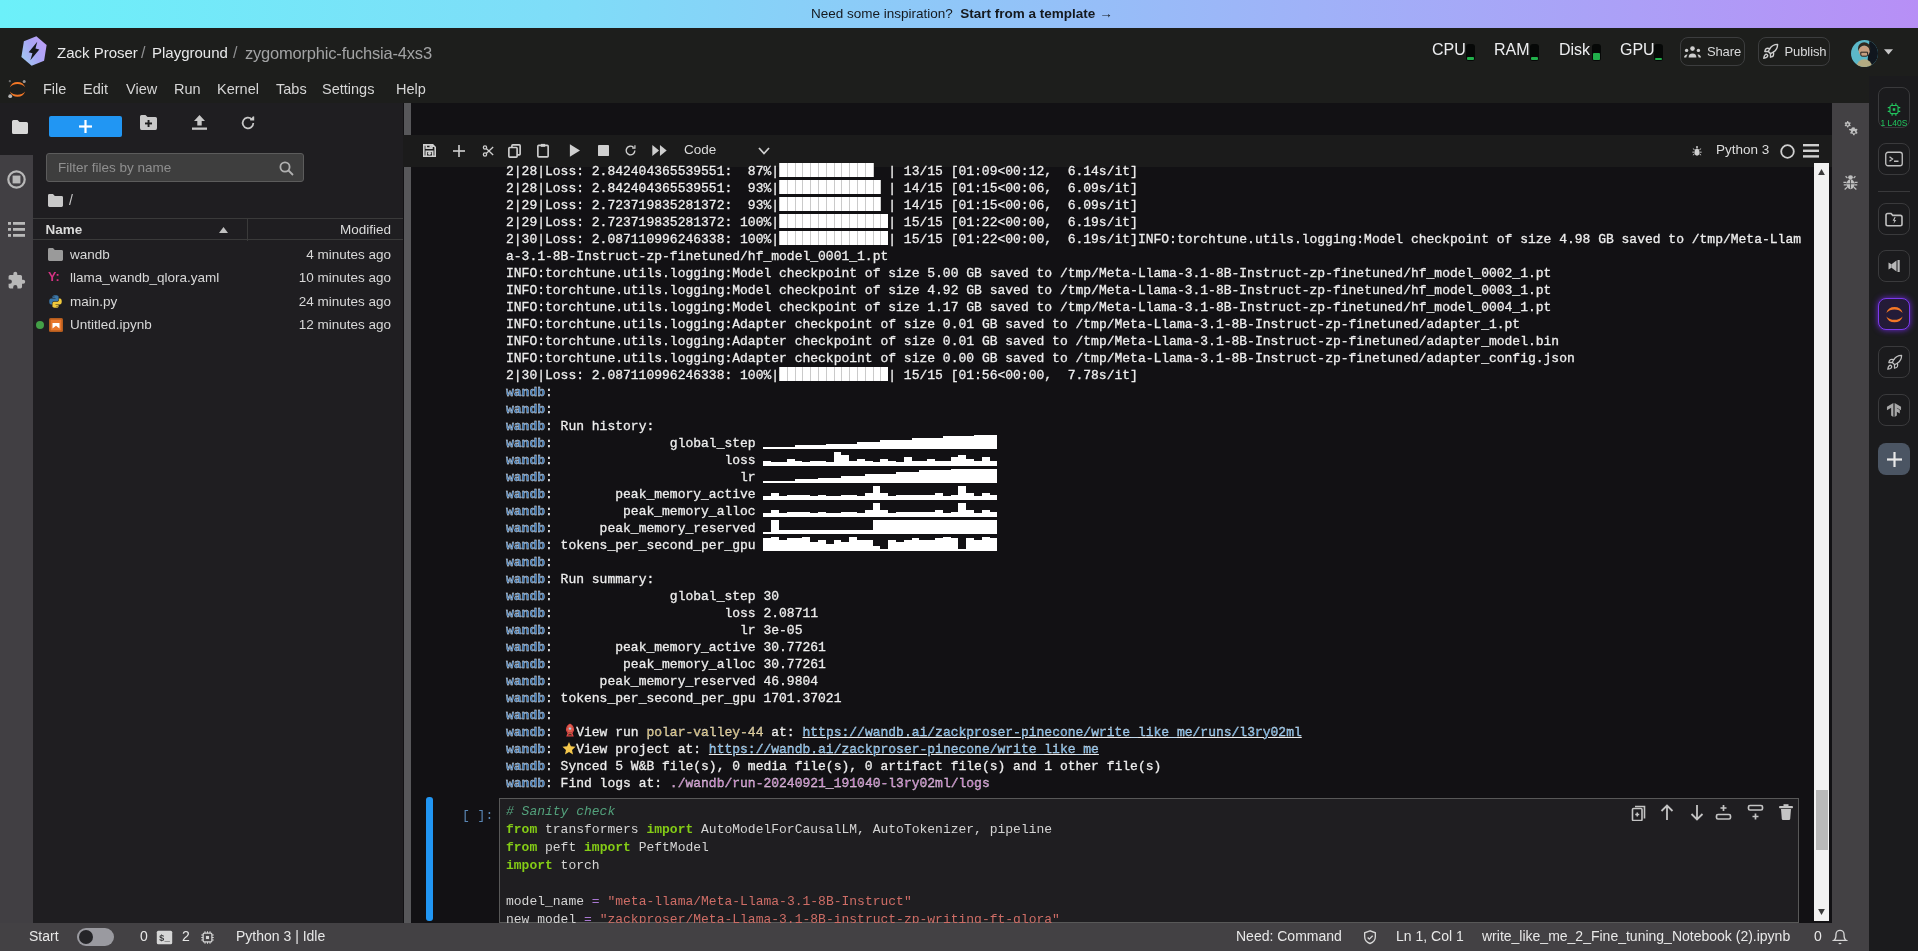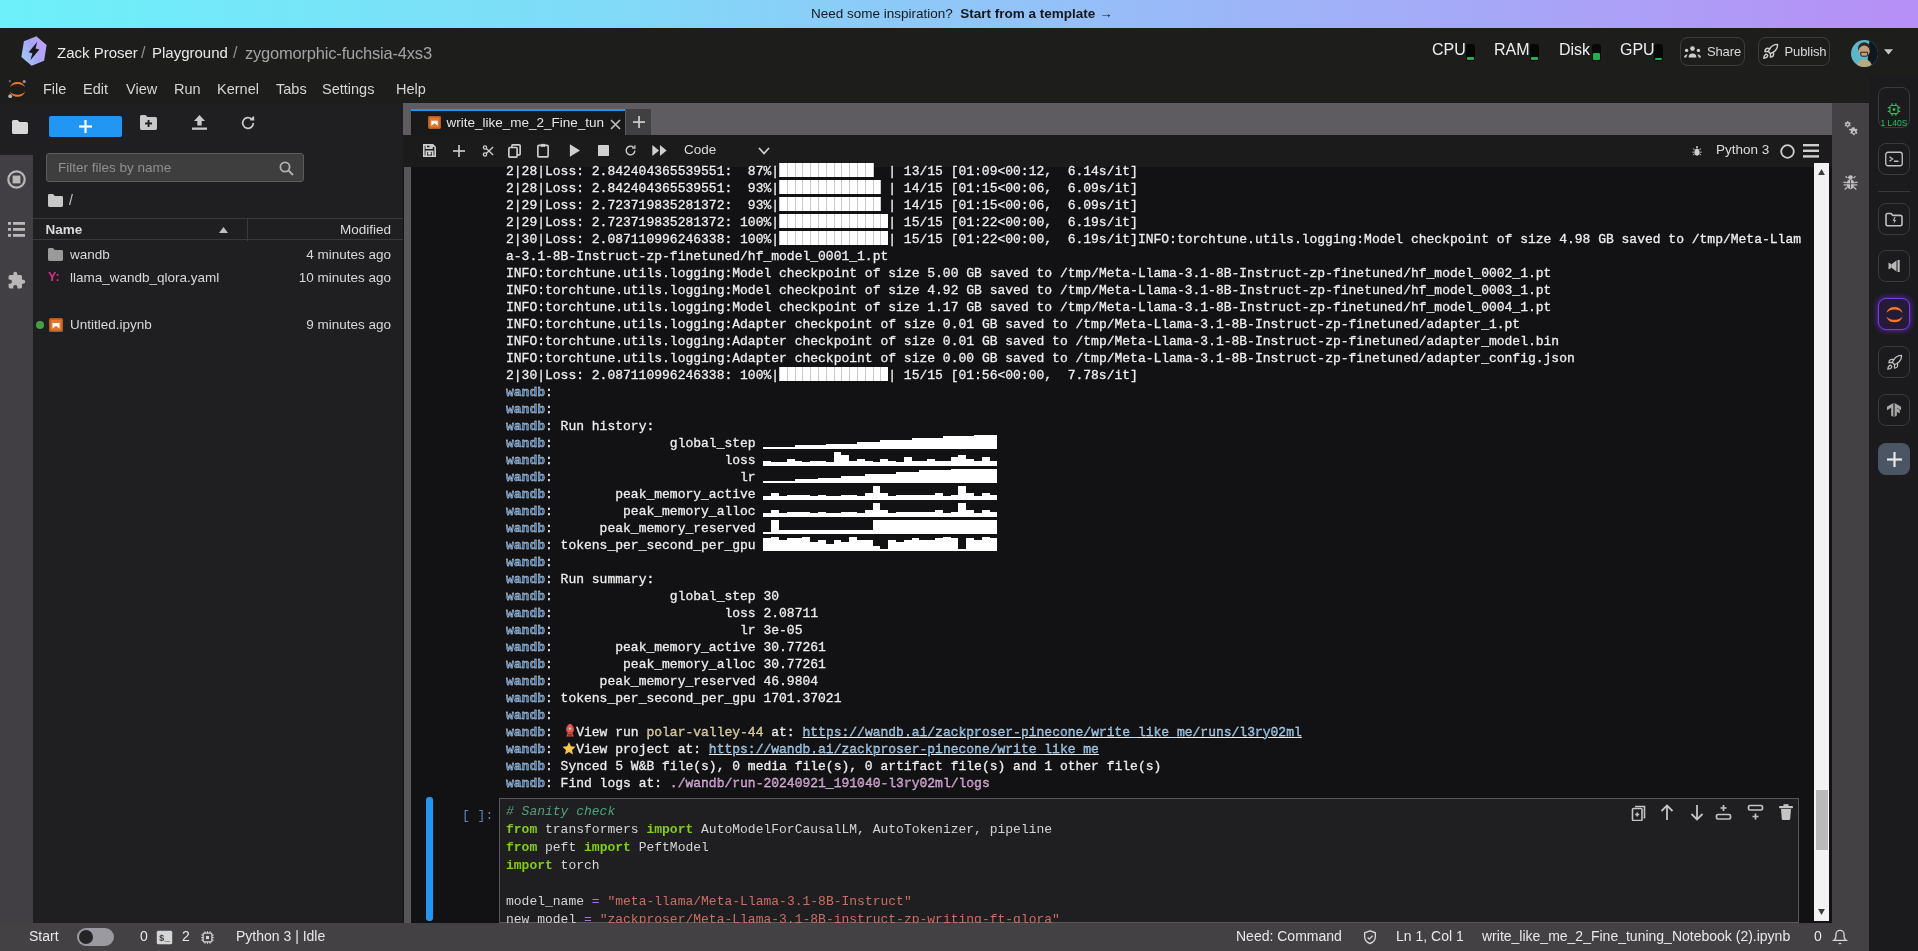--- a/index.html
+++ b/index.html
@@ -221,52 +221,41 @@
         <path d="M0 1.4 Q0 0 1.4 0 H5 L6.8 1.9 H13.6 Q15 1.9 15 3.3 V11.6 Q15 13 13.6 13 V13 H1.4 Q0 13 0 11.6 Z"></path>
       </svg>
       <span class="nm">wandb</span>
       <span class="tm">4 minutes ago</span>
     </div>
 <div class="frow" style="top:163.5px;">
       <span style="position:absolute;left:15px;top:3px;color:#d63384;font-weight:700;font-size:12.5px">Y:</span>
       <span class="nm">llama_wandb_qlora.yaml</span>
       <span class="tm">10 minutes ago</span>
     </div>
+<div class="frow" style="top:187px;">
+      <svg style="position:absolute;left:15px;top:4px" width="15" height="15" viewBox="0 0 24 24">
+        <path d="M11.9 2c-5 0-4.7 2.2-4.7 2.2v2.3h4.8v.7H5.3S2 6.8 2 11.9c0 5.1 2.9 4.9 2.9 4.9h1.7v-2.4s-.1-2.9 2.8-2.9h4.8s2.7 0 2.7-2.6V4.6S17.3 2 11.9 2zm-2.6 1.5a.86.86 0 1 1 0 1.7.86.86 0 0 1 0-1.7z" fill="#3b77a8"></path>
+        <path d="M12.1 22c5 0 4.7-2.2 4.7-2.2v-2.3H12v-.7h6.7s3.3.4 3.3-4.7c0-5.1-2.9-4.9-2.9-4.9h-1.7v2.4s.1 2.9-2.8 2.9H9.8s-2.7 0-2.7 2.6v4.3S6.7 22 12.1 22zm2.6-1.5a.86.86 0 1 1 0-1.7.86.86 0 0 1 0 1.7z" fill="#f0c93c"></path>
+      </svg>
+      <span class="nm">main.py</span>
+      <span class="tm">24 minutes ago</span>
+    </div>
 <div class="frow" style="top:210.5px;">
       <span style="position:absolute;left:3px;top:7px;width:8px;height:8px;border-radius:50%;background:#43a047"></span>
       <svg style="position:absolute;left:16px;top:4px" width="14" height="14" viewBox="0 0 14 14">
         <rect width="14" height="14" rx="1.5" fill="#b35c1e"></rect>
         <rect x="1.6" y="1.6" width="10.8" height="10.8" fill="#e8762c"></rect>
         <path d="M3.5 10.5 V5 h7 v5.5 l-3.5-2.8 Z" fill="#fff"></path>
       </svg>
       <span class="nm">Untitled.ipynb</span>
-      <span class="tm">9 minutes ago</span>
+      <span class="tm">12 minutes ago</span>
     </div>
 </div>
 <div class="abs" id="dock">
 <div style="position:absolute;left:1px;top:0;width:7px;height:820px;background:#57575a"></div>
-<div id="tabstrip">
-  <div id="tab1">
-        <svg style="position:absolute;left:17px;top:5px" width="13" height="13" viewBox="0 0 14 14">
-          <rect width="14" height="14" rx="1.5" fill="#b35c1e"></rect>
-          <rect x="1.6" y="1.6" width="10.8" height="10.8" fill="#e8762c"></rect>
-          <path d="M3.5 10.5 V5 h7 v5.5 l-3.5-2.8 Z" fill="#fff"></path>
-        </svg>
-        <span style="position:absolute;left:36px;top:4px">write_like_me_2_Fine_tun</span>
-  <svg style="position:absolute;left:199px;top:8px" width="11" height="11" viewBox="0 0 11 11" stroke="#c0c0c0" stroke-width="1.6">
-          <path d="M1 1 L10 10 M10 1 L1 10"></path>
-        </svg>
-      </div>
-  <div id="newtab">
-        <svg style="position:absolute;left:7px;top:7px" width="12" height="12" viewBox="0 0 12 12" fill="#cfcfcf">
-          <rect x="5.2" width="1.7" height="12"></rect>
-          <rect y="5.2" width="12" height="1.7"></rect>
-        </svg>
-      </div>
-</div>
 <div id="nbtoolbar">
 <svg class="ti" style="left:20px;top:9px" width="13" height="13" viewBox="0 0 16 16" fill="#cfcfcf">
         <path d="M1 1 h11 l3 3 v11 h-14 Z M4 1 v4 h7 v-4 M4 15 v-6 h8 v6" fill="none" stroke="#cfcfcf" stroke-width="2"></path>
         <rect x="8" y="1.5" width="2.2" height="3"></rect>
         <circle cx="8" cy="11.5" r="2"></circle>
       </svg>
 <svg class="ti" style="left:50px;top:10px" width="12" height="12" viewBox="0 0 15 15" fill="#cfcfcf">
         <rect x="6.5" width="2" height="15"></rect>
         <rect y="6.5" width="15" height="2"></rect>
       </svg>

